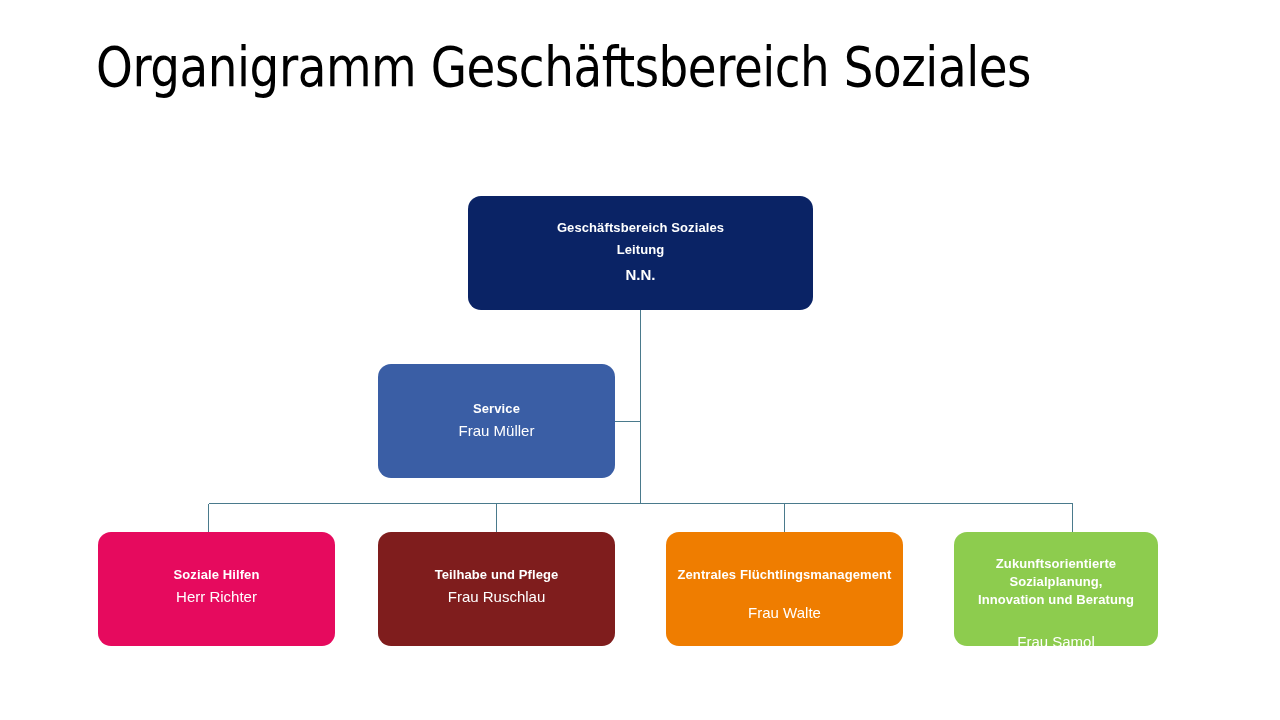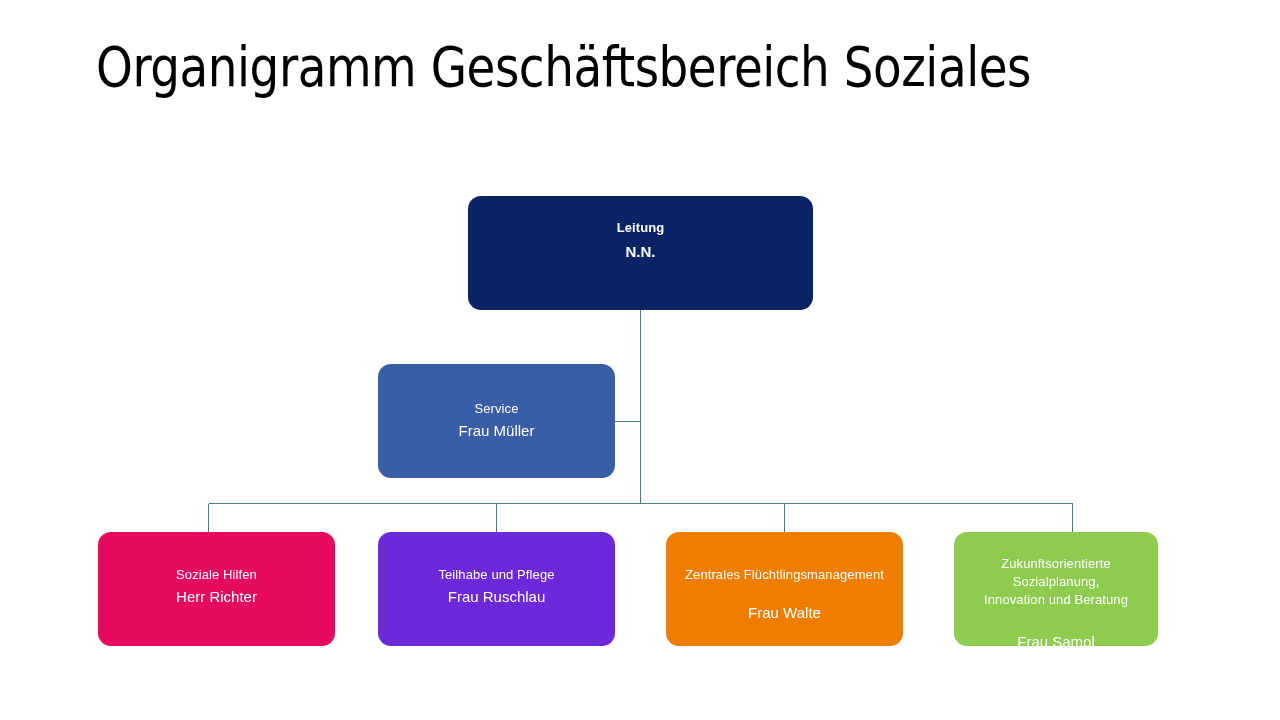--- a/index.html
+++ b/index.html
@@ -57,21 +57,21 @@
     display: flex;
     flex-direction: column;
     align-items: center;
     justify-content: center;
     text-align: center;
     color: #ffffff;
     padding: 4px 10px;
   }
   .node .node-title {
     font-size: 13px;
-    font-weight: normal;
+    font-weight: bold;
     line-height: 1.55;
     letter-spacing: 0.1px;
   }
   .node .node-person {
     font-size: 15px;
     font-weight: normal;
     line-height: 1.55;
   }
 
   
@@ -110,21 +110,21 @@
     background: #e60a5e;
     justify-content: flex-start;
     padding-top: 33px;
     margin-left: 8px;
   }
   #node-teilhabe-pflege {
     left: 378px;
     top: 532px;
     width: 237px;
     height: 114px;
-    background: #6d28d9;
+    background: #7f1d1d;
     justify-content: flex-start;
     padding-top: 33px;
   }
   #node-fluechtlingsmanagement {
     left: 666px;
     top: 532px;
     width: 237px;
     height: 114px;
     background: #ef7d00;
     justify-content: flex-start;
@@ -164,20 +164,21 @@
       <line x1="208.5" y1="503.5" x2="1072.5" y2="503.5"></line>
 
       <line x1="208.5" y1="503.5" x2="208.5" y2="532"></line>
       <line x1="496.5" y1="503.5" x2="496.5" y2="532"></line>
       <line x1="784.5" y1="503.5" x2="784.5" y2="532"></line>
       <line x1="1072.5" y1="503.5" x2="1072.5" y2="532"></line>
     </g>
   </svg>
 
   <div class="node" id="node-root">
+    <div class="node-title">Geschäftsbereich Soziales</div>
     <div class="node-title">Leitung</div>
     <div class="node-person">N.N.</div>
   </div>
 
   <div class="node" id="node-service">
     <div class="node-title">Service</div>
     <div class="node-person">Frau Müller</div>
   </div>
 
   <div class="node" id="node-soziale-hilfen">

